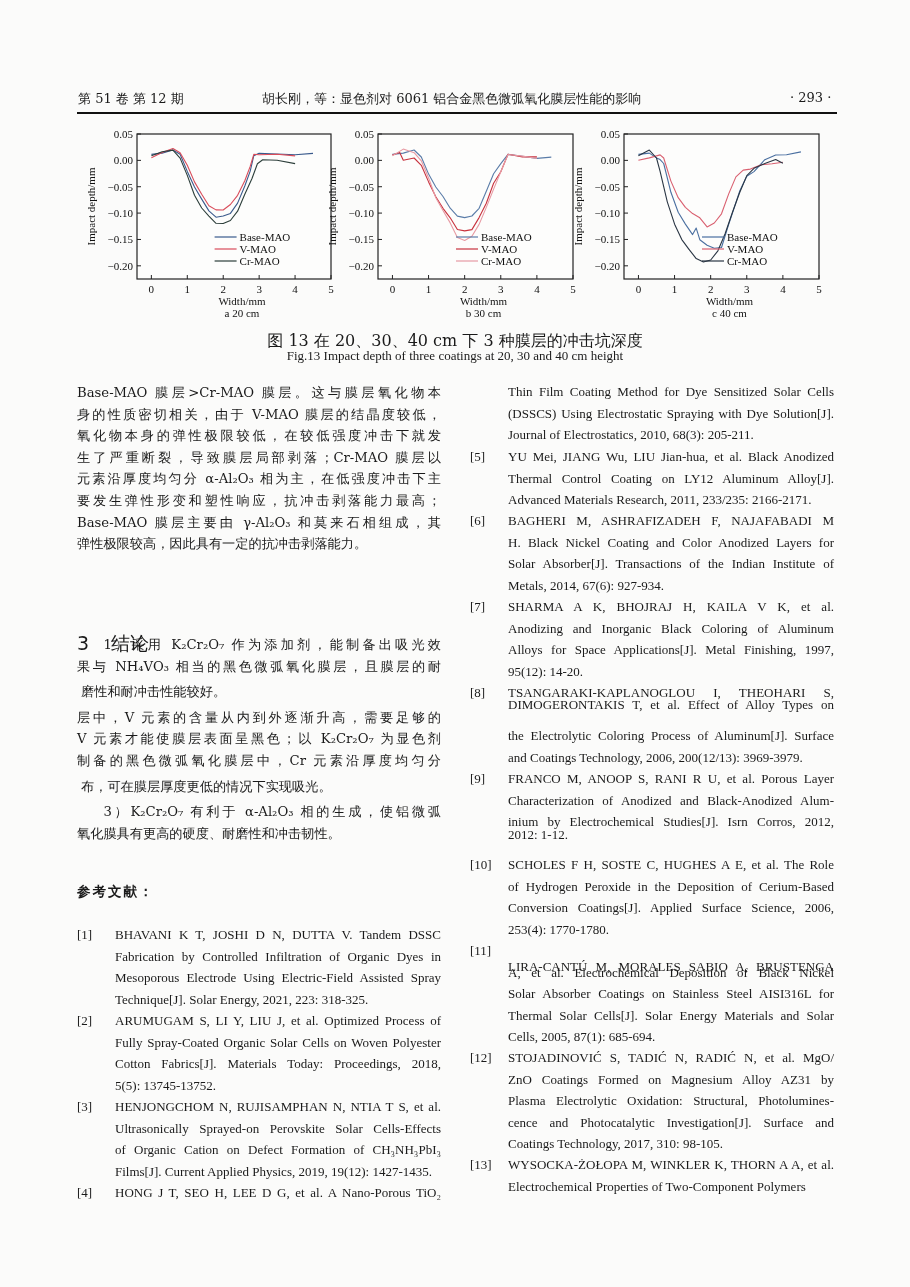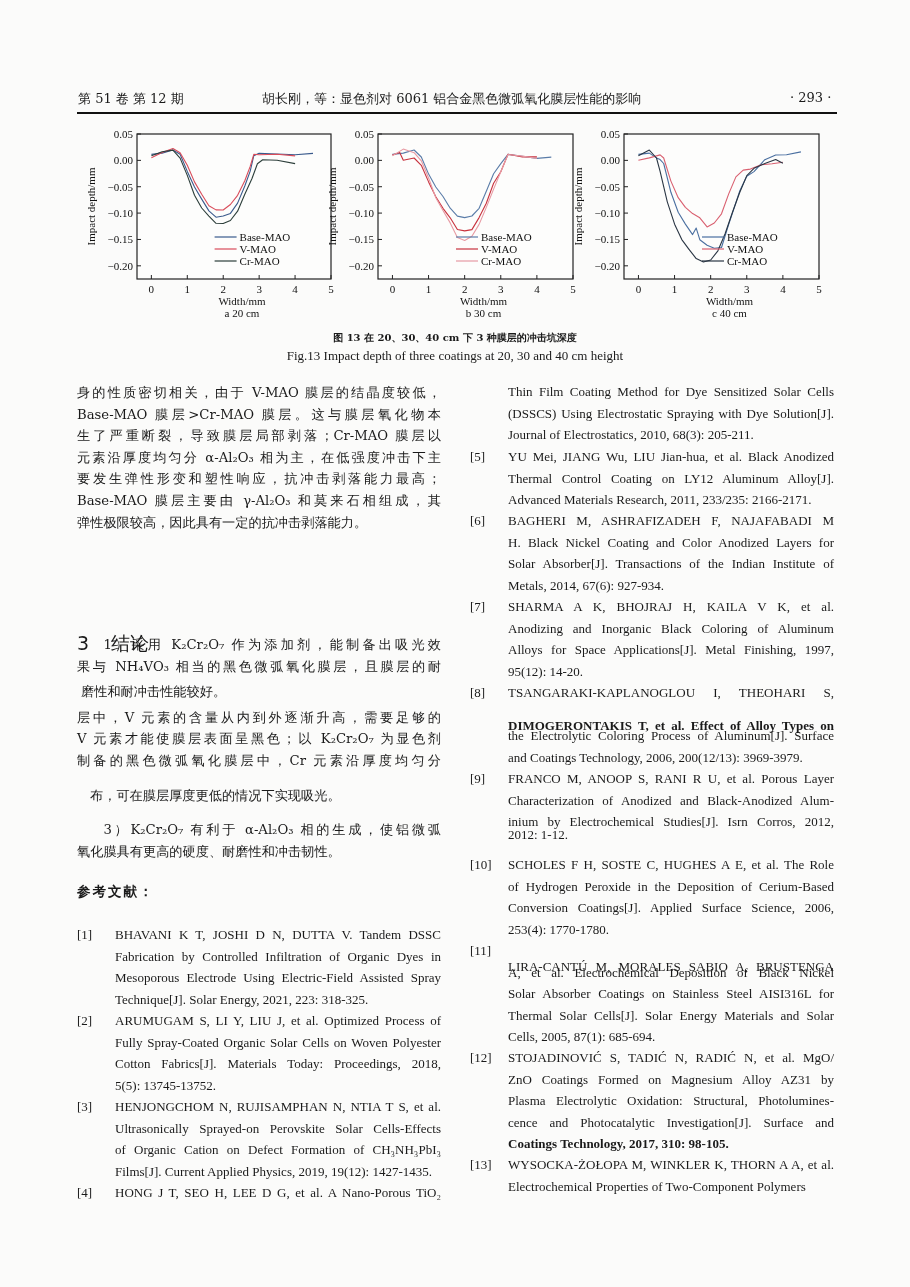--- a/index.html
+++ b/index.html
@@ -10,21 +10,21 @@
   #hdr-left { left:78px; top:90px; font-size:13px; }
   #hdr-center { left:262px; top:90px; font-size:13px; }
   #hdr-right { left:790px; top:90px; font-size:13px; }
   #hdr-rule { left:77px; top:112px; width:760px; height:2px; background:#111; }
   
   #fig { left:80px; top:120px; width:760px; height:210px; }
   #fig svg { position:absolute; left:0; top:0; }
   .axis-text { font-family:"Liberation Serif", serif; font-size:11px; fill:#111; }
   .legend-text { font-family:"Liberation Serif", serif; font-size:11px; fill:#111; }
   
-  #cap-cn { left:0; width:910px; text-align:center; top:331px; font-size:10px;font-weight:bold; }
+  #cap-cn { left:0; width:910px; text-align:center; top:331px; font-size:16px; }
   #cap-en { left:0; width:910px; text-align:center; top:348px; font-family:"Liberation Serif", serif; font-size:13px; }
   
   .col { font-size:13.2px; line-height:21.6px; text-align:justify; }
   #left-col { left:77px; top:382px; width:364px; }
   #left-col p { margin:0; text-indent:0; }
   .indent { text-indent:2em !important; }
   #sec3 { left:77px; top:631px; font-size:19px; font-family:"DejaVu Sans", sans-serif; }
   #sec3 .num { margin-right:22px; }
   #concl { left:77px; top:634px; width:364px; }
   #refs-title { left:77px; top:883px; font-size:13.5px; font-weight:bold; font-family:"DejaVu Sans", sans-serif; letter-spacing:2px; }
@@ -158,40 +158,41 @@
         <text x="647" y="133" class="legend-text">V-MAO</text>
         <line x1="622" x2="644" y1="141" y2="141" stroke="#2a3644" stroke-width="1.2"></line>
         <text x="647" y="145" class="legend-text">Cr-MAO</text>
       </g>
     </svg>
 </div>
 <div class="abs" id="cap-cn">图 13    在 20、30、40 cm 下 3 种膜层的冲击坑深度</div>
 <div class="abs" id="cap-en">Fig.13 Impact depth of three coatings at 20, 30 and 40 cm height</div>
 
 <div class="abs col" id="left-col">
+    <p style="text-align-last: justify;">Base-MAO 膜层&gt;Cr-MAO 膜层。这与膜层氧化物本</p>
     <p style="text-align-last: justify;">身的性质密切相关，由于 V-MAO 膜层的结晶度较低，</p>
-    <p style="text-align-last: justify;">Base-MAO 膜层&gt;Cr-MAO 膜层。这与膜层氧化物本</p>
+    <p style="text-align-last: justify;">氧化物本身的弹性极限较低，在较低强度冲击下就发</p>
     <p style="text-align-last: justify;">生了严重断裂，导致膜层局部剥落；Cr-MAO 膜层以</p>
     <p style="text-align-last: justify;">元素沿厚度均匀分 α-Al₂O₃ 相为主，在低强度冲击下主</p>
     <p style="text-align-last: justify;">要发生弹性形变和塑性响应，抗冲击剥落能力最高；</p>
     <p style="text-align-last: justify;">Base-MAO 膜层主要由 γ-Al₂O₃ 和莫来石相组成，其</p>
     <p style="text-align-last: left;">弹性极限较高，因此具有一定的抗冲击剥落能力。</p>
   </div>
 
 <div class="abs" id="sec3">
   <span class="num">3</span><span>结论</span>
 </div>
 <div class="abs col" id="concl">
     <p class="indent" style="margin: 0px; text-align-last: justify;">1）采用 K₂Cr₂O₇ 作为添加剂，能制备出吸光效</p>
     <p style="margin: 0px; text-align-last: justify;">果与 NH₄VO₃ 相当的黑色微弧氧化膜层，且膜层的耐</p>
     <p style="margin: 4px; text-align-last: left;">磨性和耐冲击性能较好。</p>
     <p style="margin: 0px; text-align-last: justify;">层中，V 元素的含量从内到外逐渐升高，需要足够的</p>
     <p style="margin: 0px; text-align-last: justify;">V 元素才能使膜层表面呈黑色；以 K₂Cr₂O₇ 为显色剂</p>
     <p style="margin: 0px; text-align-last: justify;">制备的黑色微弧氧化膜层中，Cr 元素沿厚度均匀分</p>
-    <p style="margin: 13px; text-align-last: left;">布，可在膜层厚度更低的情况下实现吸光。</p>
+    <p style="margin: 4px; text-align-last: left;">布，可在膜层厚度更低的情况下实现吸光。</p>
     <p class="indent" style="margin: 0px; text-align-last: justify;">3）K₂Cr₂O₇ 有利于 α-Al₂O₃ 相的生成，使铝微弧</p>
     <p style="margin: 0px; text-align-last: left;">氧化膜具有更高的硬度、耐磨性和冲击韧性。</p>
   </div>
 <div class="abs" id="refs-title">参考文献：</div>
 
 <div id="refs">
     <div class="ref" style="left: 77px; top: 924px; width: 364px;">
       <span class="rn">[1]</span>
       <div class="rt" style="top: 0px; width: 326px; text-align-last: justify;">BHAVANI K T, JOSHI D N, DUTTA V. Tandem DSSC</div>
       <div class="rt" style="top: 21.6px; width: 326px; text-align-last: justify;">Fabrication by Controlled Infiltration of Organic Dyes in</div>
@@ -237,21 +238,21 @@
     <div class="ref" style="left: 470px; top: 596px; width: 364px;">
       <span class="rn">[7]</span>
       <div class="rt" style="top: 0px; width: 326px; text-align-last: justify;">SHARMA A K, BHOJRAJ H, KAILA V K, et al.</div>
       <div class="rt" style="top: 21.6px; width: 326px; text-align-last: justify;">Anodizing and Inorganic Black Coloring of Aluminum</div>
       <div class="rt" style="top: 43.2px; width: 326px; text-align-last: justify;">Alloys for Space Applications[J]. Metal Finishing, 1997,</div>
       <div class="rt" style="top: 64.8px; width: 326px; text-align-last: left;">95(12): 14-20.</div>
     </div>
     <div class="ref" style="left: 470px; top: 682px; width: 364px;">
       <span class="rn">[8]</span>
       <div class="rt" style="top: 0px; width: 326px; text-align-last: justify;">TSANGARAKI-KAPLANOGLOU I, THEOHARI S,</div>
-      <div class="rt" style="top: 33px; width: 326px; text-align-last: justify; font-weight: bold;">DIMOGERONTAKIS T, et al. Effect of Alloy Types on</div>
+      <div class="rt" style="top: 12px; width: 326px; text-align-last: justify;">DIMOGERONTAKIS T, et al. Effect of Alloy Types on</div>
       <div class="rt" style="top: 43.2px; width: 326px; text-align-last: justify;">the Electrolytic Coloring Process of Aluminum[J]. Surface</div>
       <div class="rt" style="top: 64.8px; width: 326px; text-align-last: left;">and Coatings Technology, 2006, 200(12/13): 3969-3979.</div>
     </div>
     <div class="ref" style="left: 470px; top: 768px; width: 364px;">
       <span class="rn">[9]</span>
       <div class="rt" style="top: 0px; width: 326px; text-align-last: justify;">FRANCO M, ANOOP S, RANI R U, et al. Porous Layer</div>
       <div class="rt" style="top: 21.6px; width: 326px; text-align-last: justify;">Characterization of Anodized and Black-Anodized Alum-</div>
       <div class="rt" style="top: 43.2px; width: 326px; text-align-last: justify;">inium by Electrochemical Studies[J]. Isrn Corros, 2012,</div>
       <div class="rt" style="top: 56px; width: 326px; text-align-last: left;">2012: 1-12.</div>
     </div>
@@ -269,20 +270,20 @@
       <div class="rt" style="top: 43.2px; width: 326px; text-align-last: justify;">Solar Absorber Coatings on Stainless Steel AISI316L for</div>
       <div class="rt" style="top: 64.8px; width: 326px; text-align-last: justify;">Thermal Solar Cells[J]. Solar Energy Materials and Solar</div>
       <div class="rt" style="top: 86.4px; width: 326px; text-align-last: left;">Cells, 2005, 87(1): 685-694.</div>
     </div>
     <div class="ref" style="left: 470px; top: 1047px; width: 364px;">
       <span class="rn">[12]</span>
       <div class="rt" style="top: 0px; width: 326px; text-align-last: justify;">STOJADINOVIĆ S, TADIĆ N, RADIĆ N, et al. MgO/</div>
       <div class="rt" style="top: 21.6px; width: 326px; text-align-last: justify;">ZnO Coatings Formed on Magnesium Alloy AZ31 by</div>
       <div class="rt" style="top: 43.2px; width: 326px; text-align-last: justify;">Plasma Electrolytic Oxidation: Structural, Photolumines-</div>
       <div class="rt" style="top: 64.8px; width: 326px; text-align-last: justify;">cence and Photocatalytic Investigation[J]. Surface and</div>
-      <div class="rt" style="top: 86.4px; width: 326px; text-align-last: left; font-weight: bold;">Coatings Technology, 2017, 310: 98-105.</div>
+      <div class="rt" style="top: 86.4px; width: 326px; text-align-last: left;">Coatings Technology, 2017, 310: 98-105.</div>
     </div>
     <div class="ref" style="left: 470px; top: 1154px; width: 364px;">
       <span class="rn">[13]</span>
       <div class="rt" style="top: 0px; width: 326px; text-align-last: justify;">WYSOCKA-ŻOŁOPA M, WINKLER K, THORN A A, et al.</div>
       <div class="rt" style="top: 21.6px; width: 326px; text-align-last: left;">Electrochemical Properties of Two-Component Polymers</div>
     </div>
   </div>
 
 </body></html>

